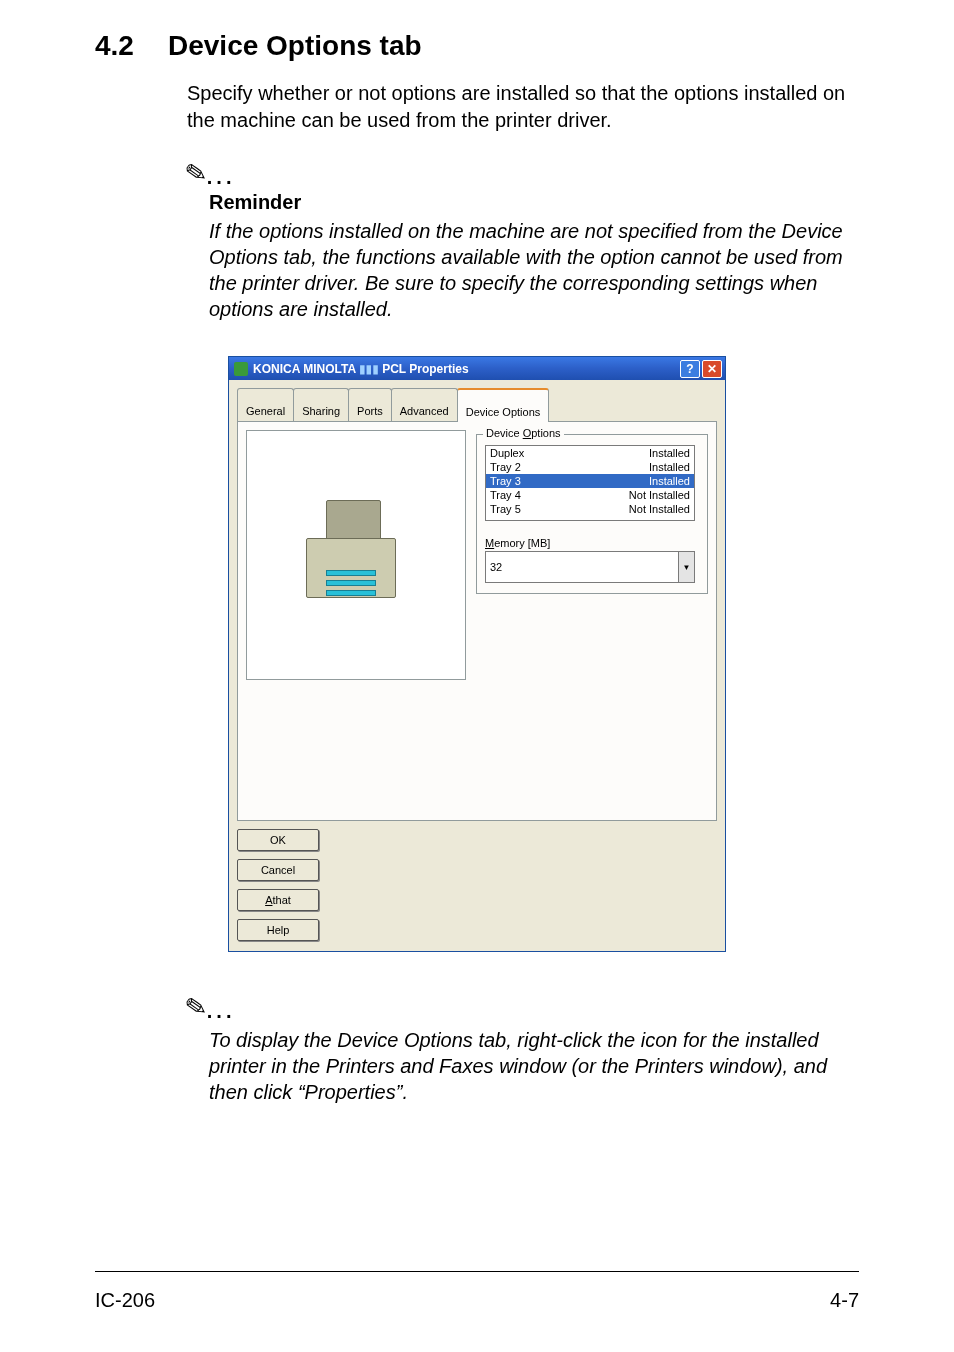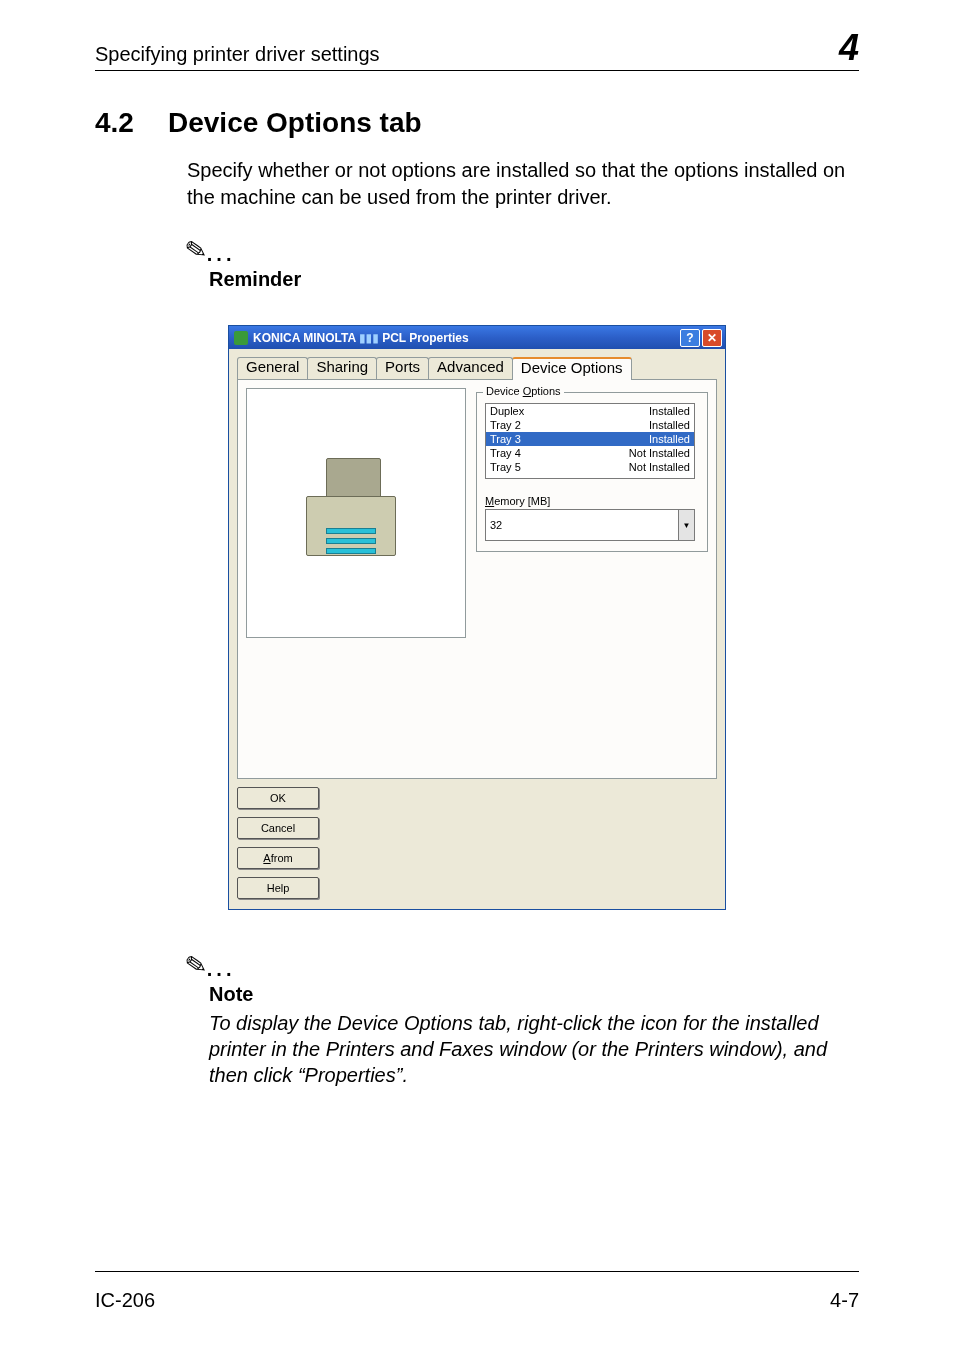--- a/index.html
+++ b/index.html
@@ -133,22 +133,22 @@
     .tabs {
       display: flex;
       padding: 8px 8px 0 8px;
       gap: 0;
     }
     .tab {
       background: #ece9d8;
       border: 1px solid #919b9c;
       border-bottom: none;
       border-radius: 3px 3px 0 0;
-      padding: 0 8px 3px 8px;
-      font-size: 15px;
+      padding: 16px 8px 3px 8px;
+      font-size: 11px;
       position: relative;
       margin-right: 0px;
     }
     .tab + .tab { margin-left: -1px; }
     .tab.active {
       background: #fdfcfa;
       z-index: 3;
       border-top: 2px solid #e68b2c;
       padding-bottom: 4px;
     }
@@ -282,34 +282,31 @@
       display: flex;
       justify-content: space-between;
       font-size: 20px;
     }
     .ul { text-decoration: underline; }
   </style>
 </head>
 <body>
 
 <div class="page">
-  <div class="running-head">
-    <span class="running-head-text">Specifying printer driver settings</span>
-    <span class="chapnum">4</span>
-  </div>
 
   <div class="section-row">
     <div class="section-num">4.2</div>
     <div class="section-title">Device Options tab</div>
   </div>
   <div class="bodytext">Specify whether or not options are installed so that the options installed on the machine can be used from the printer driver.</div>
 
   <div class="callout">
     <span class="callout-icon">✎</span><span class="dots">...</span>
     <div class="callout-title">Reminder</div>
+    <div class="callout-body">If the options installed on the machine are not specified from the Device Options tab, the functions available with the option cannot be used from the printer driver. Be sure to specify the corresponding settings when options are installed.</div>
   </div>
 
   <div class="dialog-wrap">
     <div class="dialog">
       <div class="titlebar">
         <div class="app-icon"></div>
         <div class="title-text">
           <span>KONICA MINOLTA</span> <span style="color:#9fd0ff;font-weight:400;">▮▮▮</span><span> PCL Properties</span>
         </div>
         <div class="tbtn help">?</div>
@@ -365,30 +362,29 @@
               <span class="dd-arrow">▼</span>
             </div>
           </div>
         </div>
       </div>
 
       <div class="dlg-buttons">
         <div class="wbtn">OK</div>
         <div class="wbtn">Cancel</div>
         <div class="wbtn">
-            <span><span class="ul">A</span><span>from</span></span>
+            <span><span class="ul">A</span><span>that</span></span>
           </div>
         <div class="wbtn">Help</div>
       </div>
     </div>
   </div>
 
   <div class="callout" style="margin-top:40px;">
     <span class="callout-icon">✎</span><span class="dots">...</span>
-    <div class="callout-title">Note</div>
     <div class="callout-body">To display the Device Options tab, right-click the icon for the installed printer in the Printers and Faxes window (or the Printers window), and then click “Properties”.</div>
   </div>
 </div>
 
 <div class="footer">
   <span>IC-206</span>
   <span>4-7</span>
 </div>
 
 </body></html>

